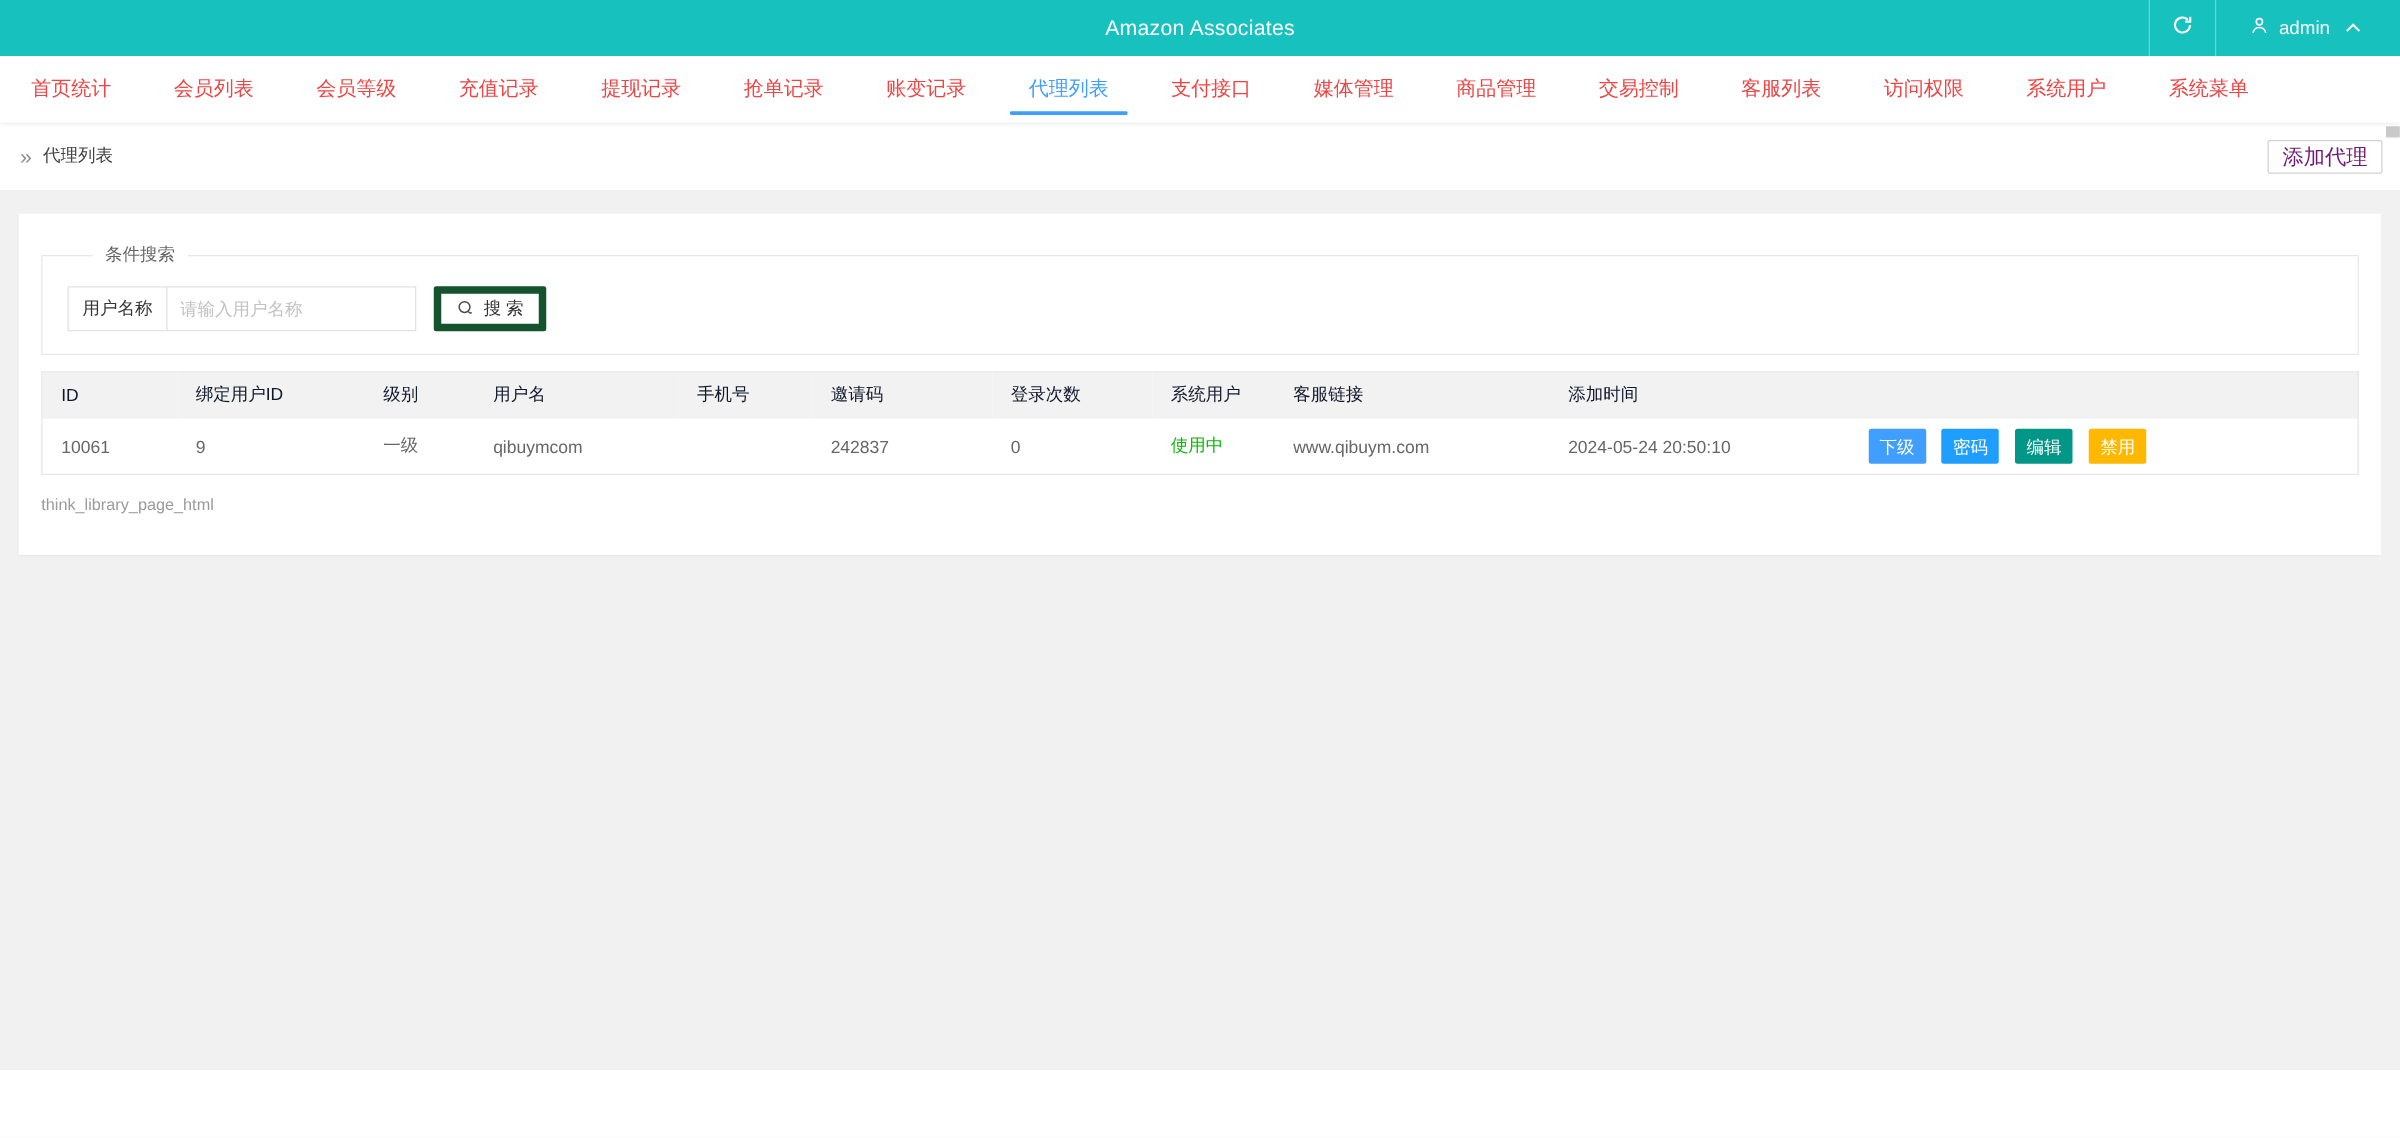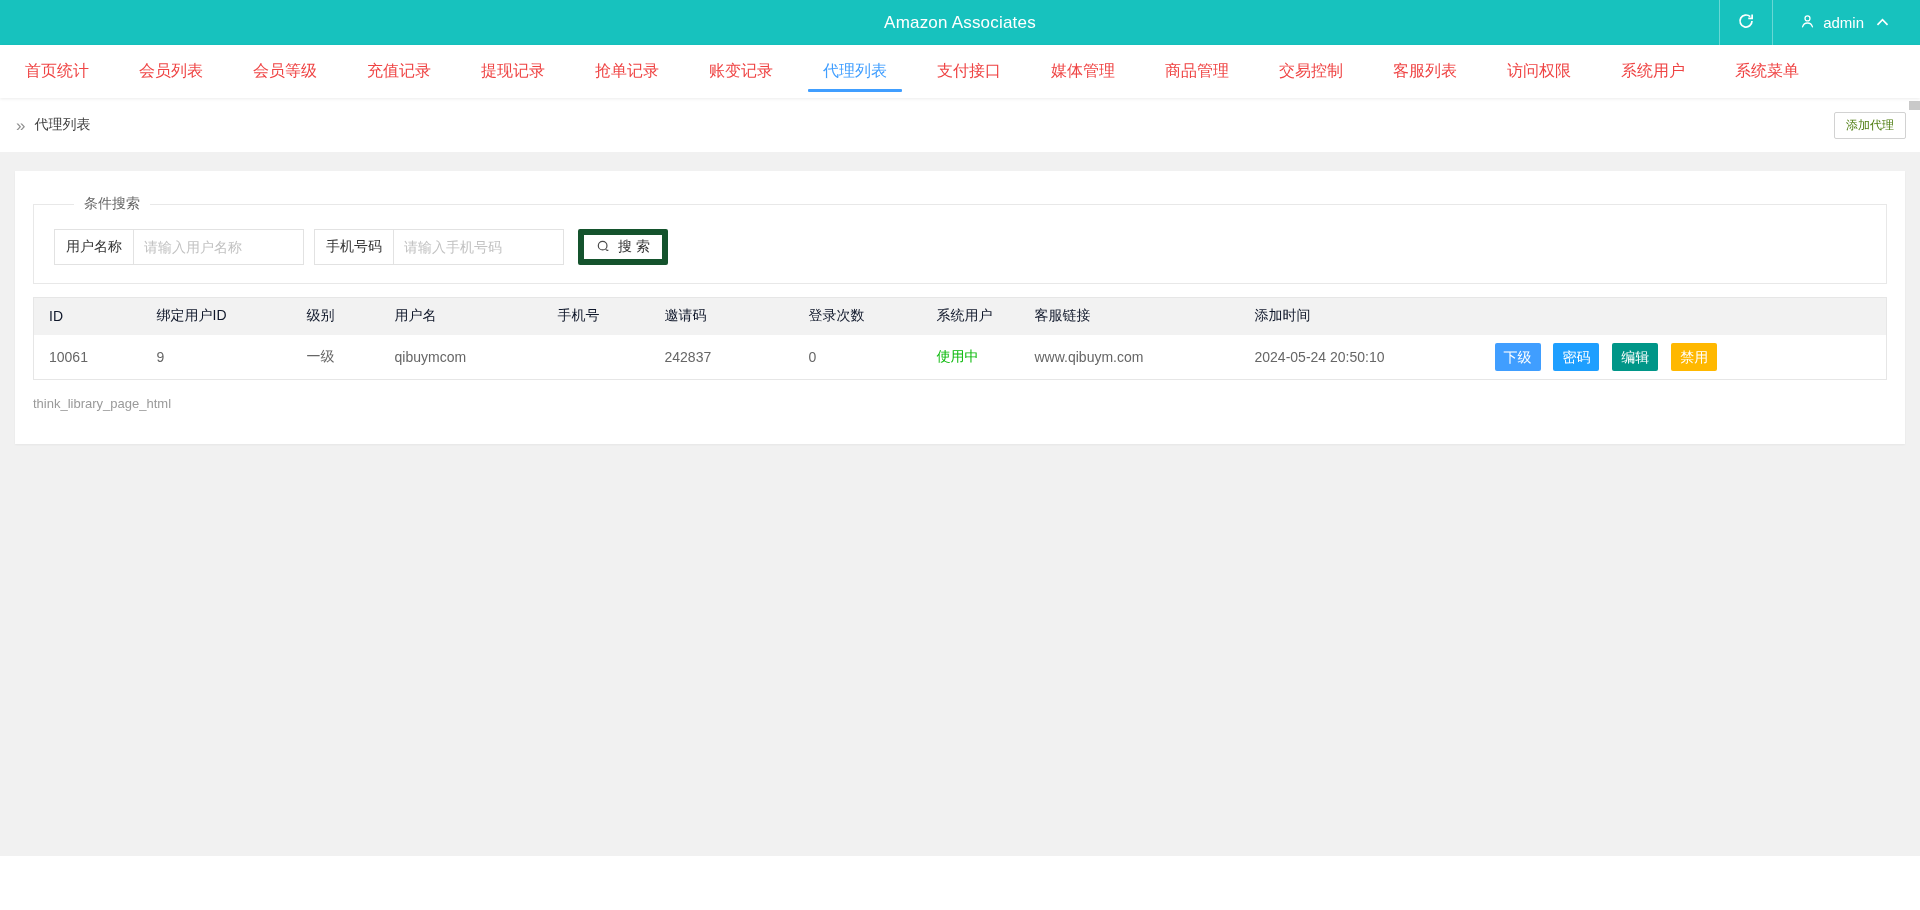--- a/index.html
+++ b/index.html
@@ -23,36 +23,36 @@
   .nav-tab.active { color:#409eff; }
   .nav-tab.active::after { content:""; position:absolute; left:10px; right:10px; bottom:6px;
     height:3px; background:#409eff; border-radius:1px; }
 
   
   .crumb-row { height:54px; background:#fff; display:flex; align-items:center;
     justify-content:space-between; padding:0 14px 0 16px; }
   .crumb-left { display:flex; align-items:center; }
   .crumb-icon { color:#8f8f8f; font-size:17px; line-height:1; }
   .crumb-title { font-size:14px; color:#404040; margin-left:9px; }
-  .add-btn { height:27px; line-height:25px; padding:0 11px; font-size:12px; color:#4d7c0f;
+  .add-btn { height:27px; line-height:25px; padding:0 11px; font-size:17px; color:#701a75;
     background:#fff; border:1px solid #d2d2d2; border-radius:2px; cursor:pointer;font-family:Liberation Serif, serif; }
 
   
   .content { background:#f1f1f1; height:704px; padding:19px 15px; }
   .card { background:#fff; min-height:273px; box-shadow:0 1px 2px rgba(0,0,0,.05);
     padding:24px 18px 22px; }
 
   
   .search-field { border:1px solid #e8e8e8; padding:10px 20px 18px; }
   .search-field legend { font-size:14px; color:#666; padding:0 10px; margin-left:20px; }
   .search-form { display:flex; align-items:center; margin-top:6px; }
   .input-group { display:flex; align-items:stretch; margin-right:10px; }
   .input-label { border:1px solid #e2e2e2; background:#fff; font-size:14px; color:#333;
     padding:0 11px; height:36px; display:flex; align-items:center; white-space:nowrap; }
-  .input-box { border:1px solid #e2e2e2; margin-left:-1px; height:36px; width:171px;
+  .input-box { border:1px solid #e2e2e2; margin-left:-1px; height:36px; width:200px;
     padding:0 10px; font-size:14px; color:#a21caf; outline:none;
     font-family:"Liberation Sans","DejaVu Sans",sans-serif; }
   .input-box::placeholder { color:#c2c2c2; }
   .search-btn { margin-left:4px; height:36px; padding:0 12px; background:#fff;
     border:6px solid #14532d; border-radius:2px; font-size:14px; color:#333;
     display:flex; align-items:center; gap:6px; cursor:pointer;
     font-family:"Liberation Sans","DejaVu Sans",sans-serif; }
 
   
   .agent-table { width:100%; border-collapse:collapse; margin-top:13px;
@@ -134,24 +134,20 @@
 
 <div class="content">
   <div class="card">
 
     <fieldset class="search-field">
       <legend>条件搜索</legend>
       <div class="search-form">
         <div class="input-group">
           <span class="input-label">用户名称</span>
           <input class="input-box" type="text" placeholder="请输入用户名称" style="">
-        </div>
-        <div class="input-group">
-          <span class="input-label">手机号码</span>
-          <input class="input-box" type="text" placeholder="请输入手机号码" style="">
         </div>
         <button class="search-btn">
           <span style="display:flex;">
             <svg width="16" height="16" viewBox="0 0 20 20">
                 <circle cx="8.3" cy="8.3" r="5.4" fill="none" stroke="#4a4a4a" stroke-width="1.5"></circle>
                 <path d="M12.5 13.2c.6 1 1.6 1.2 2.4.8" fill="none" stroke="#4a4a4a" stroke-width="1.5" stroke-linecap="round"></path>
               </svg>
           </span>
           <span>搜 索</span>
         </button>

